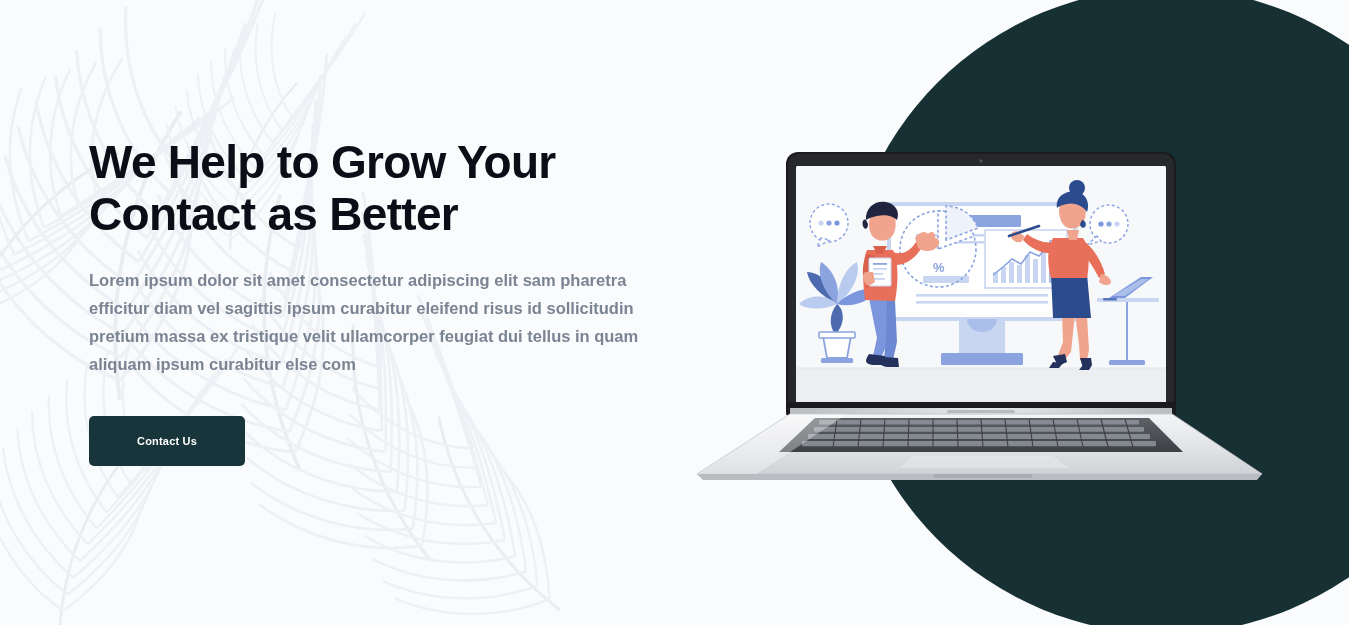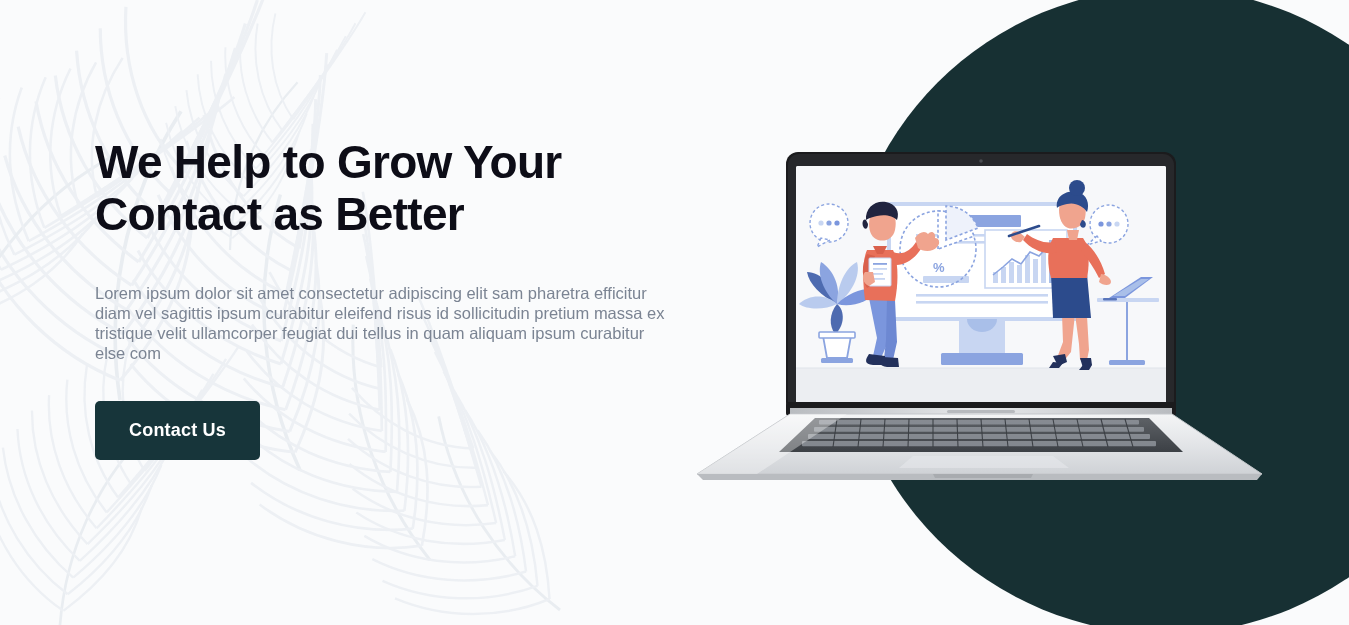--- a/index.html
+++ b/index.html
@@ -34,51 +34,51 @@
     top: -12px;
     width: 646px;
     height: 646px;
     border-radius: 50%;
     background: #173033;
   }
 
   
   .content {
     position: absolute;
-    left: 95px;
+    left: 89px;
     top: 136px;
     width: 600px;
     z-index: 5;
   }
   .headline {
     font-size: 46px;
     line-height: 52px;
     font-weight: 700;
     letter-spacing: -0.7px;
     color: #0d0d17;
     max-width: 520px;
   }
   .headline .l2 { display: block; }
   .subtext {
-    margin-top: 43px;
+    margin-top: 26px;
     font-size: 16.5px;
-    line-height: 20px;
+    line-height: 28px;
     color: #7b8493;
     max-width: 575px;
-    font-weight: 400;
+    font-weight: 700;
   }
   .cta {
     display: inline-block;
     margin-top: 38px;
     background: #17353a;
     color: #ffffff;
-    font-size: 18px;
+    font-size: 11px;
     font-weight: 700;
     letter-spacing: 0.2px;
-    padding: 19px 34px;
+    padding: 19px 48px;
     border: none;
     border-radius: 5px;
     cursor: pointer;
     font-family: "Liberation Sans", sans-serif;
   }
 
   
   .laptop {
     position: absolute;
     left: 697px;

